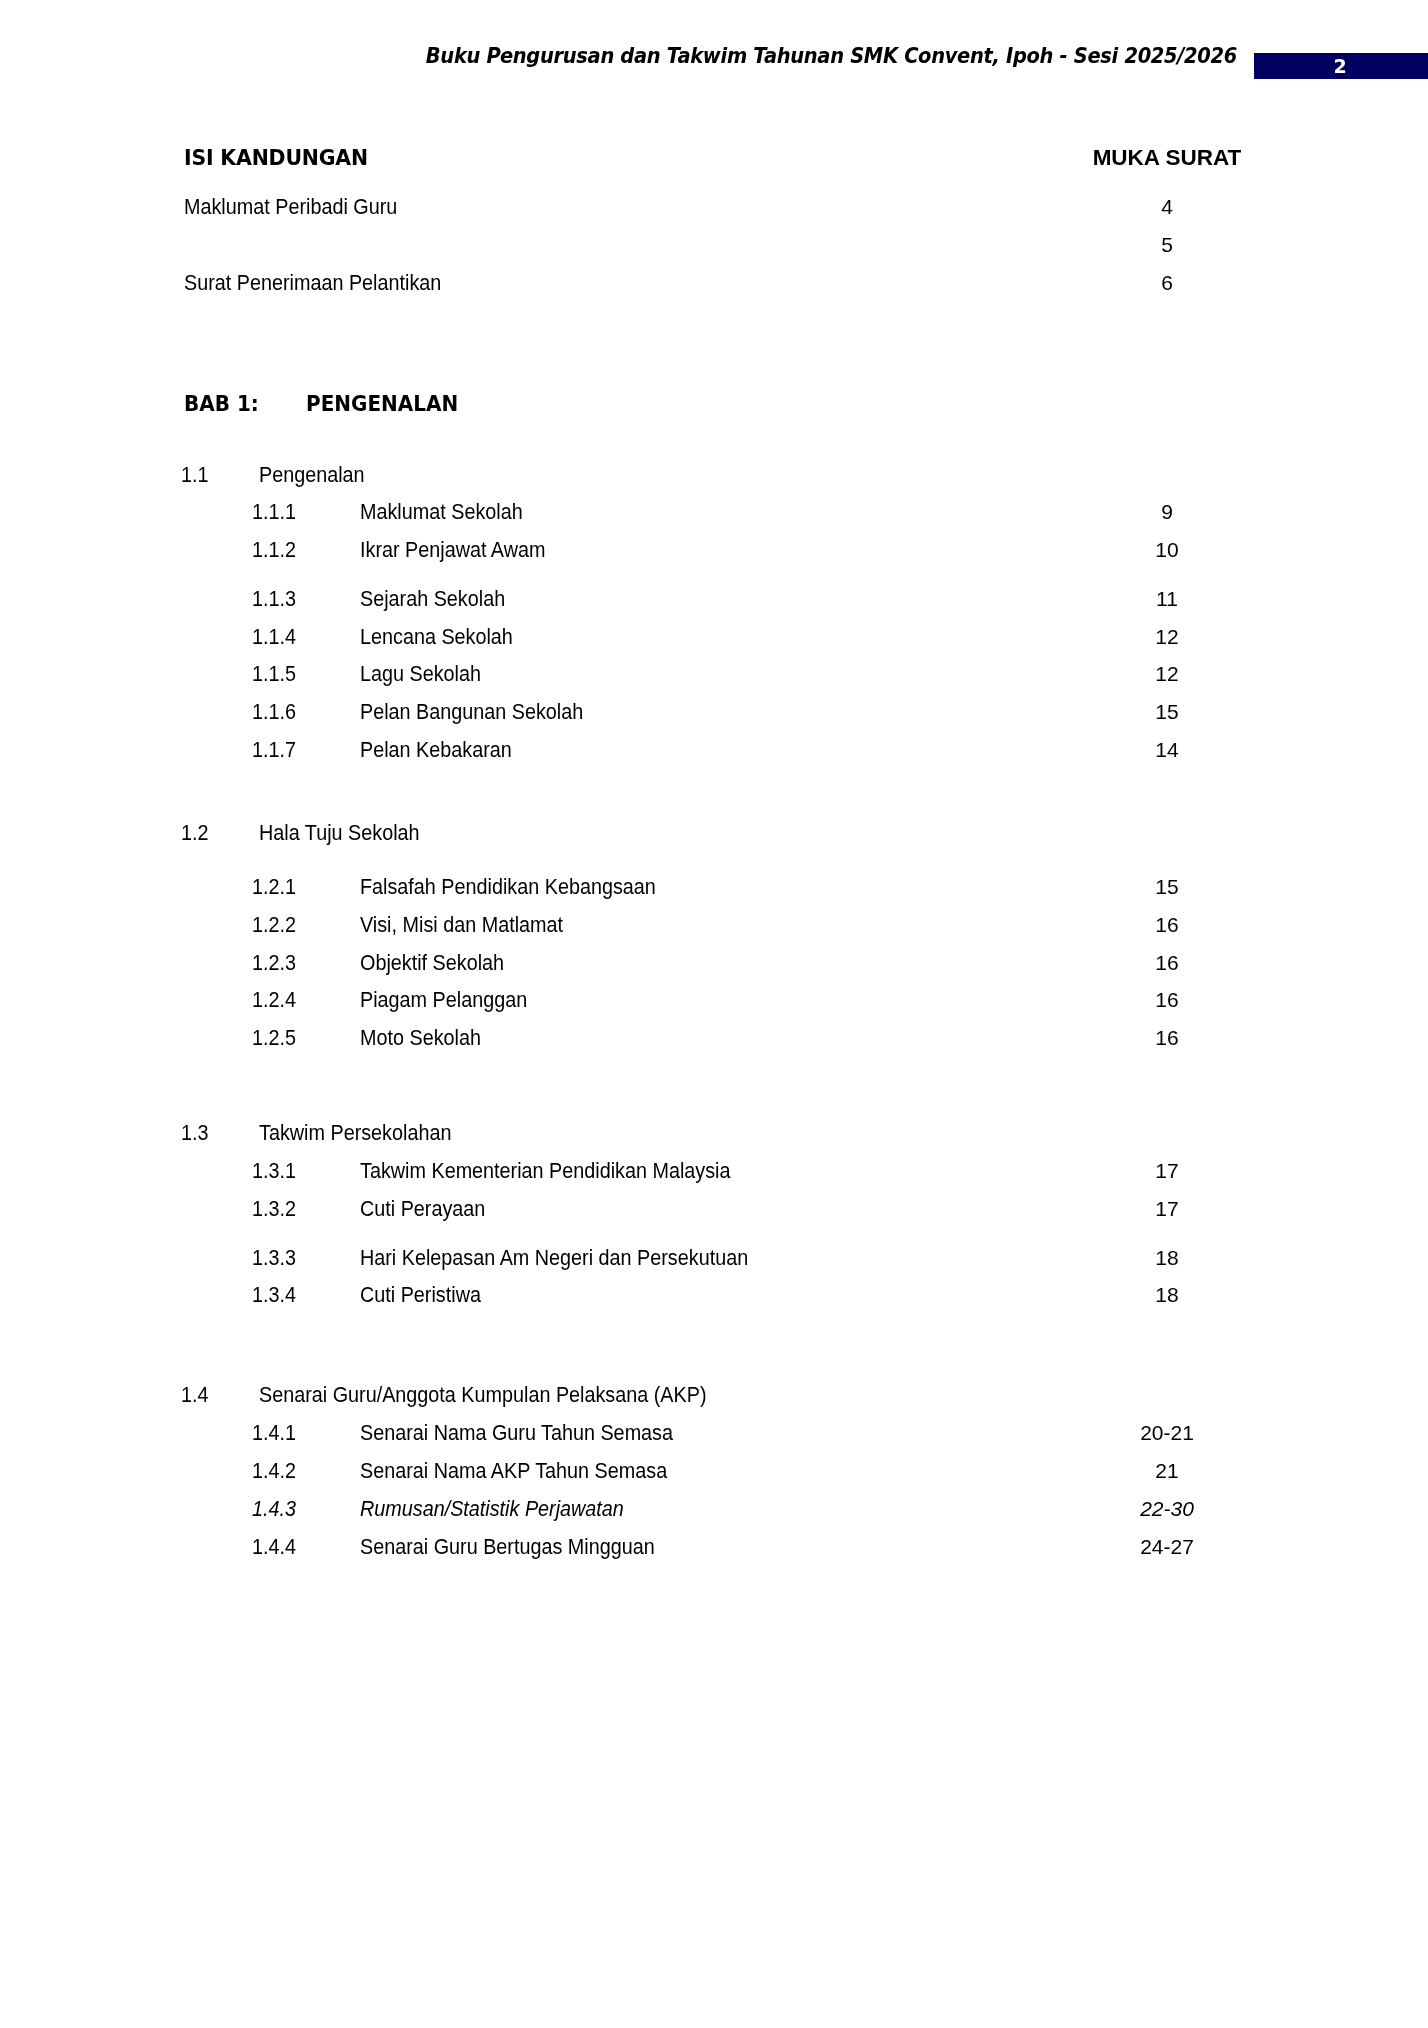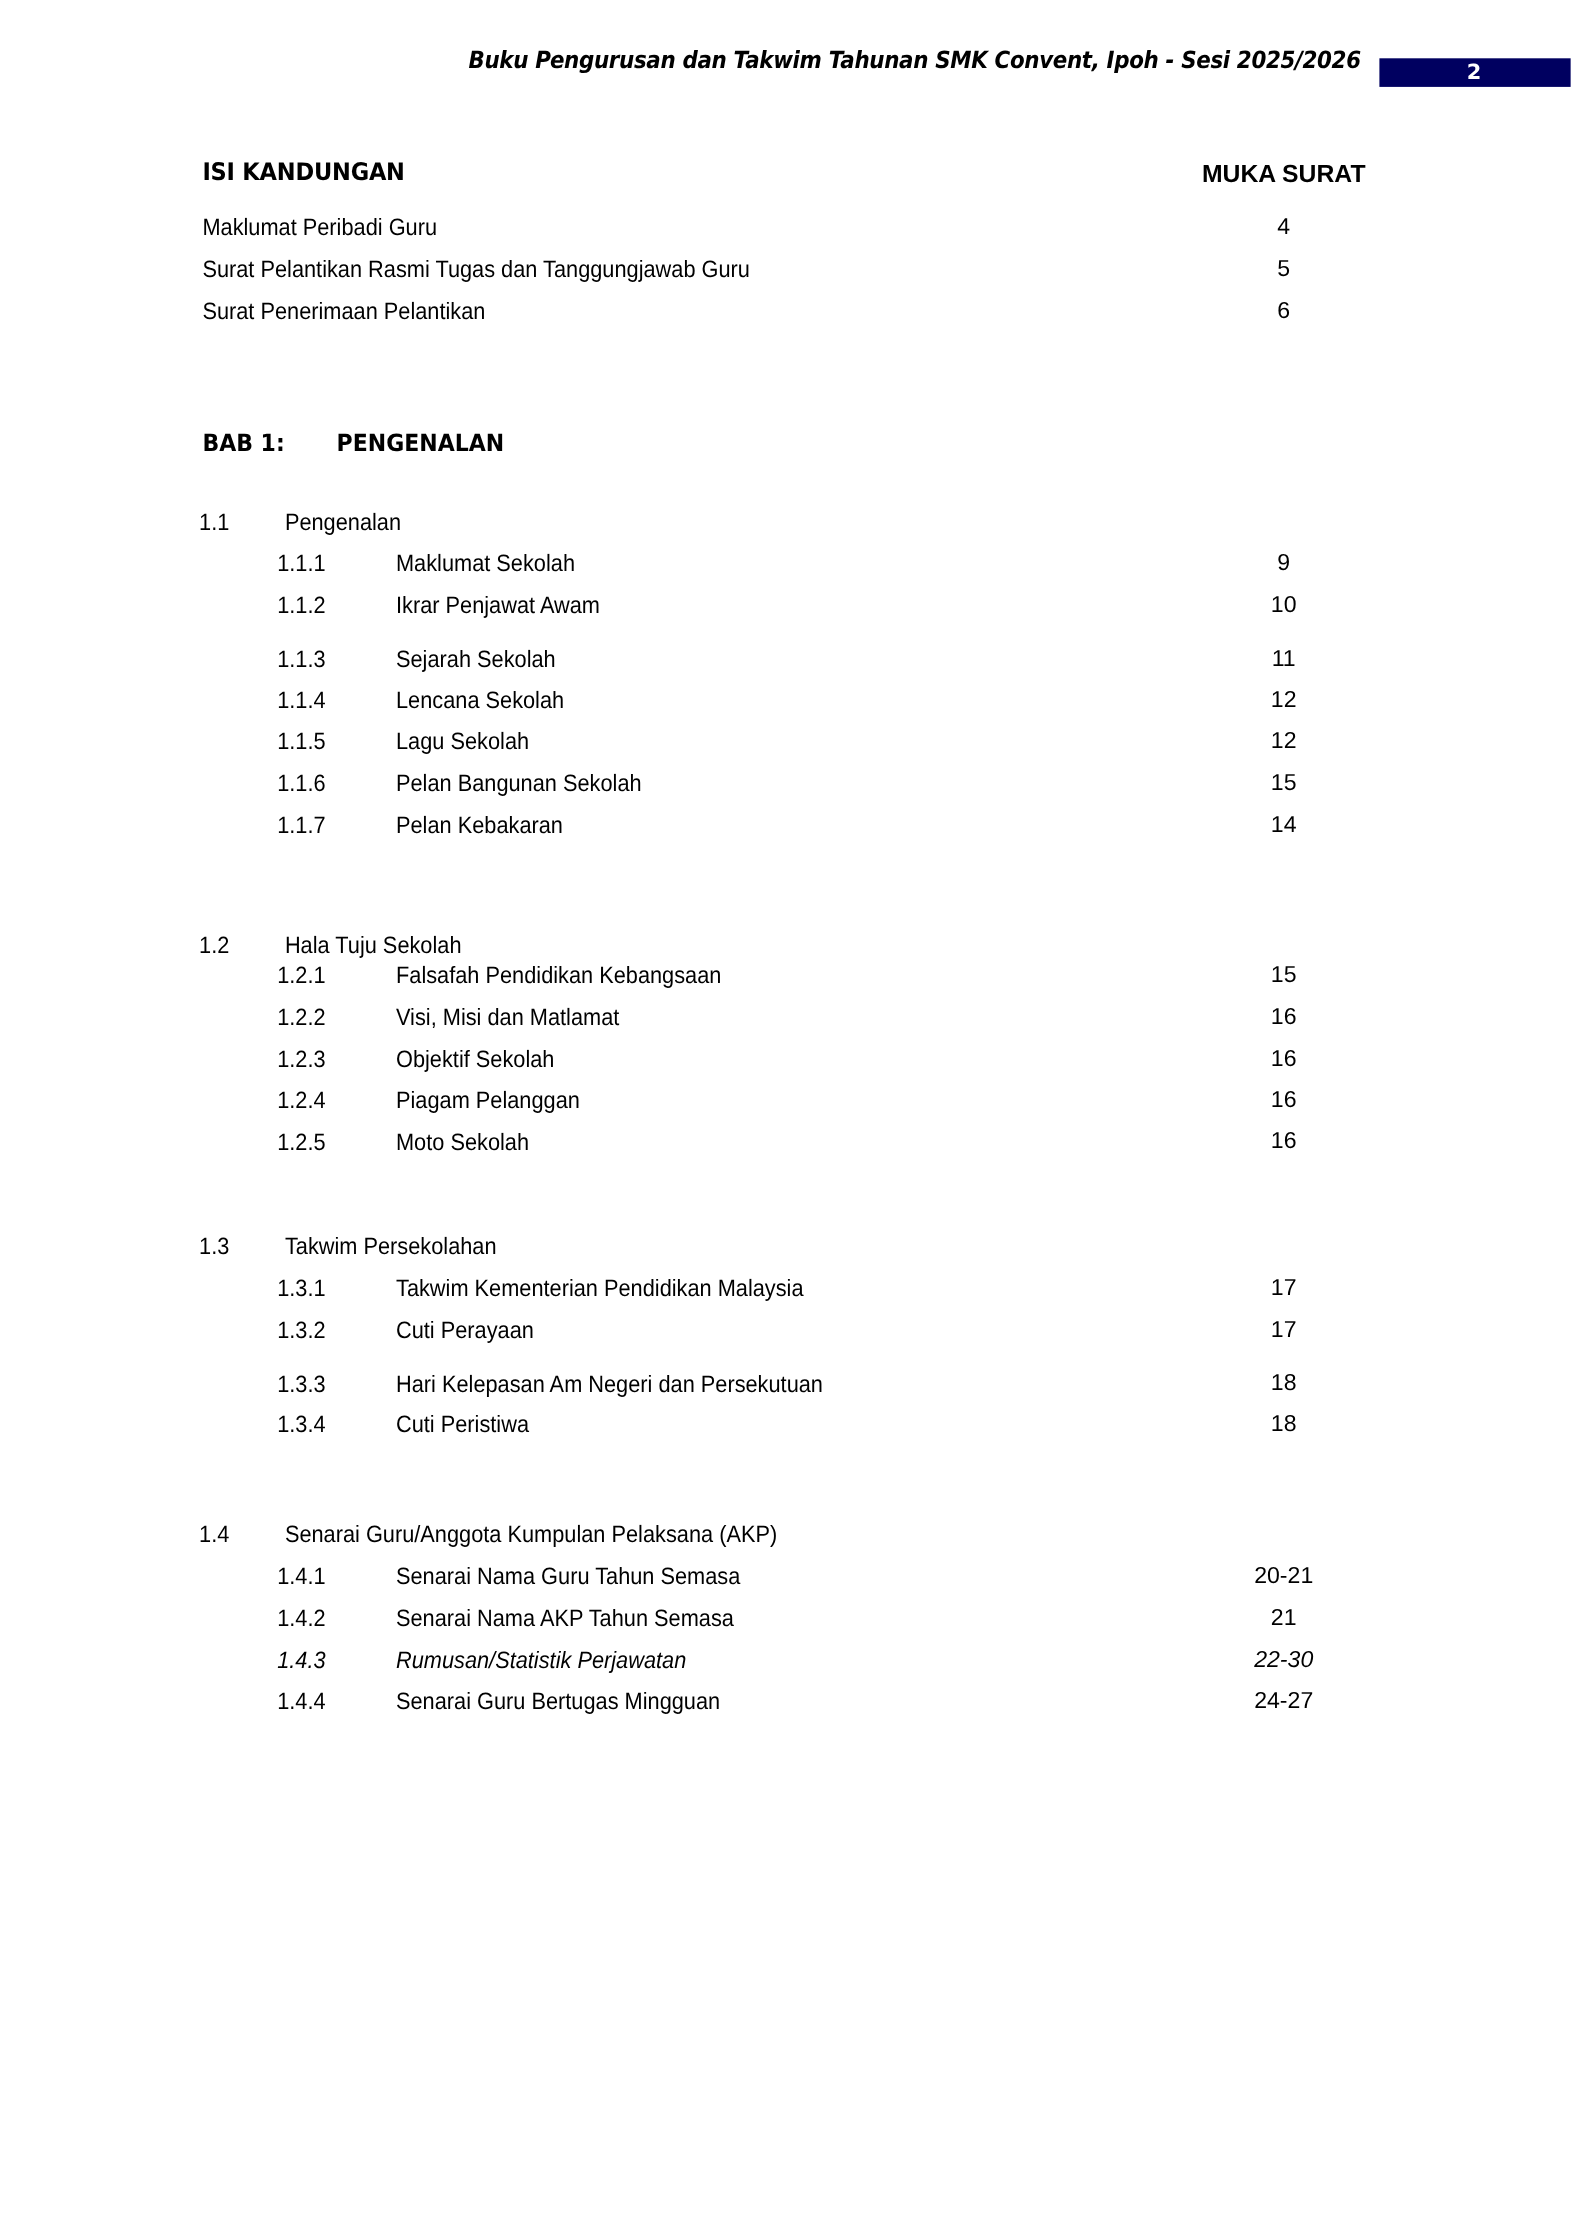--- a/index.html
+++ b/index.html
@@ -203,23 +203,20 @@
   <div class="toc-head-right">MUKA  SURAT</div>
 
   <div class="row" style="top:192px;">
     <div class="label-wrap fm-label">
       <span class="txt">Maklumat Peribadi Guru</span>
     </div>
     <div class="num">4</div>
   </div>
 
   <div class="row" style="top:230px;">
-    <div class="label-wrap fm-label">
-      <span class="txt">Surat Pelantikan Rasmi Tugas dan Tanggungjawab Guru</span>
-    </div>
     <div class="num">5</div>
   </div>
 
   <div class="row" style="top:268px;">
     <div class="label-wrap fm-label">
       <span class="txt">Surat Penerimaan Pelantikan</span>
     </div>
     <div class="num">6</div>
   </div>
 
@@ -300,21 +297,21 @@
   <div class="row lvl3" style="top:735px;">
     <div class="idx">
         <span class="txt">1.1.7</span>
       </div>
     <div class="lbl">
         <span class="txt">Pelan Kebakaran</span>
       </div>
     <div class="num">14</div>
   </div>
 
-  <div class="row lvl2" style="top:844px;">
+  <div class="row lvl2" style="top:818px;">
     <div class="idx">
         <span class="txt">1.2</span>
       </div>
     <div class="lbl">
         <span class="txt">Hala Tuju Sekolah</span>
       </div>
   </div>
 
   <div class="row lvl3" style="top:872px;">
     <div class="idx">

